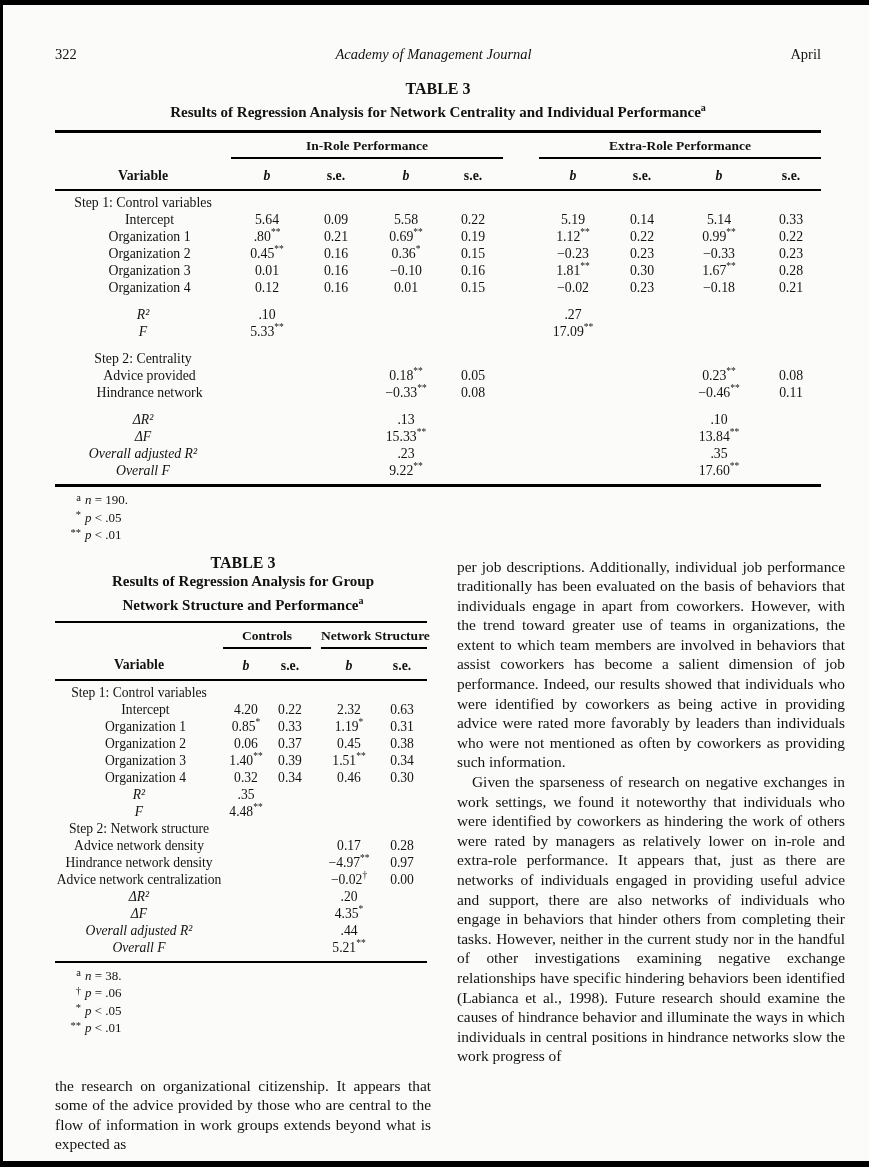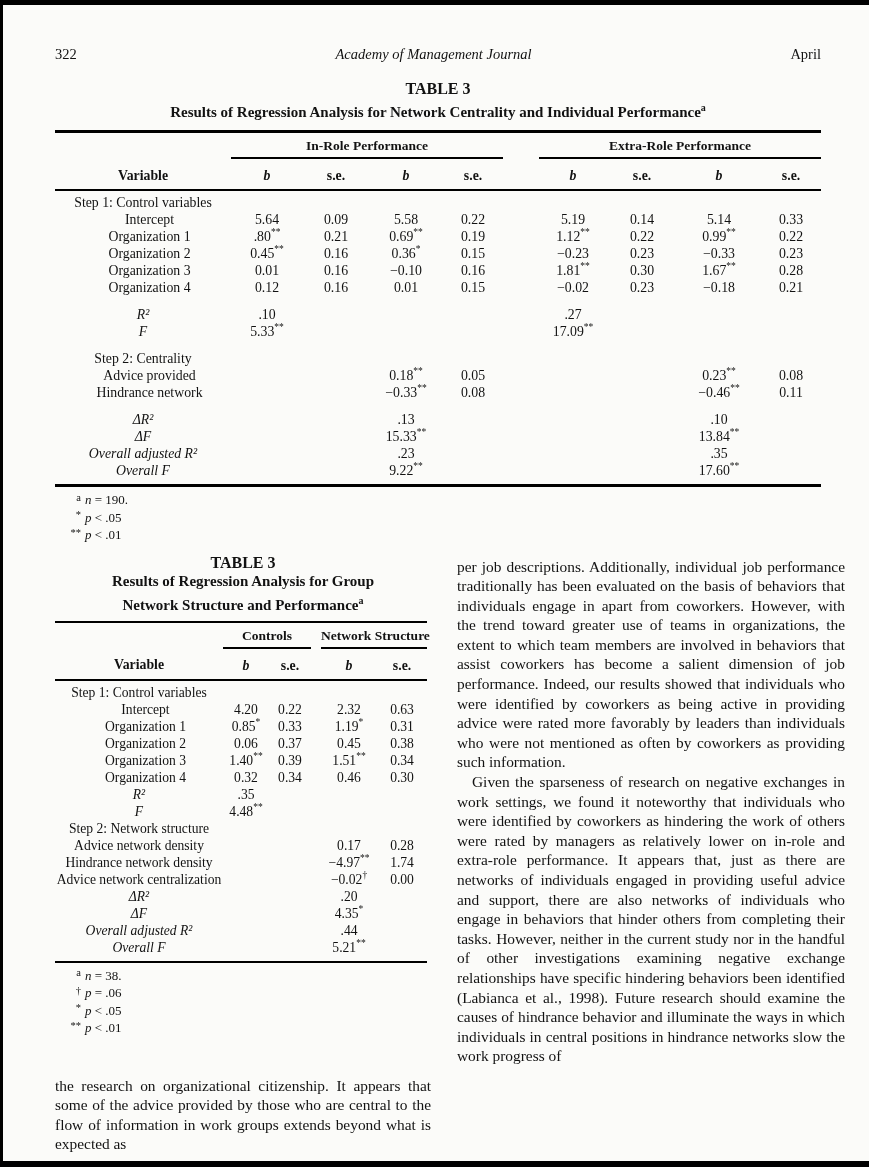--- a/index.html
+++ b/index.html
@@ -461,21 +461,21 @@
                 <td></td>
                 <td class="num">0.17</td>
                 <td class="num">0.28</td>
               </tr>
               <tr>
                 <td class="lab">Hindrance network density</td>
                 <td class="num"></td>
                 <td class="num"></td>
                 <td></td>
                 <td class="num">−4.97<sup>**</sup></td>
-                <td class="num">1.74</td>
+                <td class="num">0.97</td>
               </tr>
               <tr>
                 <td class="lab">Advice network centralization</td>
                 <td class="num"></td>
                 <td class="num"></td>
                 <td></td>
                 <td class="num">−0.02<sup>†</sup></td>
                 <td class="num">0.00</td>
               </tr>
               <tr>

